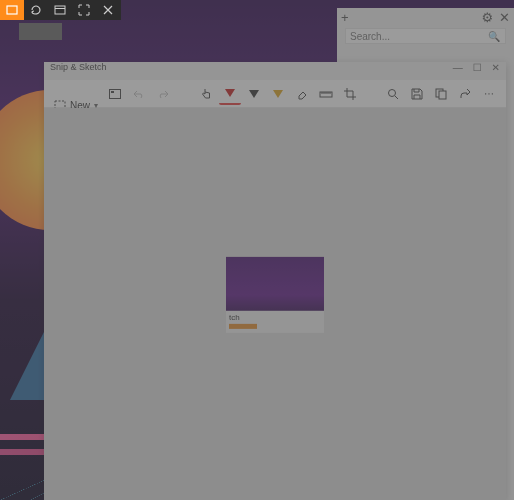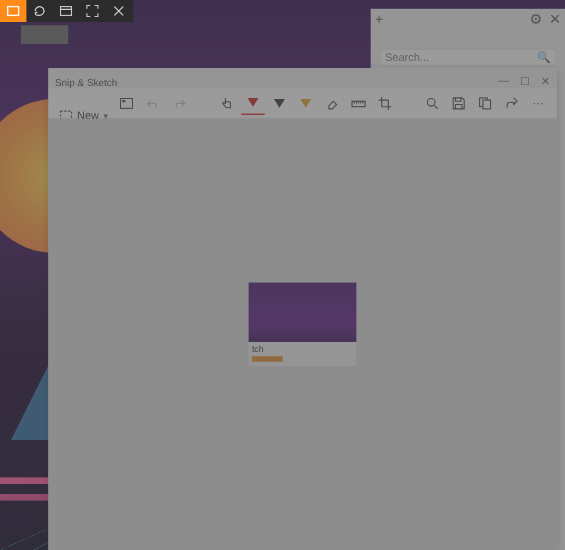--- a/index.html
+++ b/index.html
@@ -59,32 +59,32 @@
 
 .sticky {
   position: absolute; top: 8px; left: 337px; width: 177px; height: 492px;
   background: #e8e8e8; z-index: 15; display: flex; flex-direction: column;
 }
 .sticky-titlebar { height: 18px; display: flex; align-items: center; justify-content: space-between; padding: 0 4px; }
 .sticky-titlebar .left, .sticky-titlebar .right { display:flex; gap:6px; font-size:13px; color:#555; }
 .sticky-head { padding: 6px 10px 4px; display:flex; align-items: center; gap:8px; }
 .sticky-head h1 { font-size: 13px; font-weight: 600; color: #222; }
 .badge { font-size: 8px; padding: 1px 5px; background: #ccc; color:#555; border-radius: 2px; }
-.sticky-search { margin:18px 8px; height:16px; background:#f5f5f5; border:1px solid #ddd; display:flex; align-items:center; padding:0 4px; }
+.sticky-search { margin:2px 8px; height:16px; background:#f5f5f5; border:1px solid #ddd; display:flex; align-items:center; padding:0 4px; }
 .sticky-search input { border:none; background:transparent; font-size:10px; width:100%; outline:none; color:#666; }
 .sticky-search .sicon { font-size:10px; color:#999; }
 .sticky-body { flex:1; background:#e8e8e8; }
 
 
 .snipsketch {
   position: absolute; top: 62px; left: 44px; width: 462px; height: 438px;
   background: #f0f0f0; z-index: 18; display:flex; flex-direction:column;
   box-shadow: 0 2px 8px rgba(0,0,0,0.2);
 }
-.ss-titlebar { height: 18px; background:#e8e8e8; display:flex; align-items:flex-end; justify-content:space-between; padding:0 6px; font-size:9px; color:#444; }
+.ss-titlebar { height: 18px; background:#e8e8e8; display:flex; align-items:flex-start; justify-content:space-between; padding:0 6px; font-size:9px; color:#444; }
 .ss-titlebar .winbtns { display:flex; gap:10px; font-size:10px; color:#666; }
 .ss-toolbar {
   height: 28px; background:#f7f7f7; border-bottom:1px solid #ddd;
   display:flex; align-items:center; padding:0 6px; gap:4px;
 }
 .ss-toolbar .group { display:flex; align-items:center; gap:2px; }
 .ss-toolbar .spacer { flex:1; }
 .tbtn {
   min-width:22px; height:22px; display:flex; align-items:center; justify-content:center;
   font-size:10px; color:#444; cursor:pointer; border-radius:2px;

